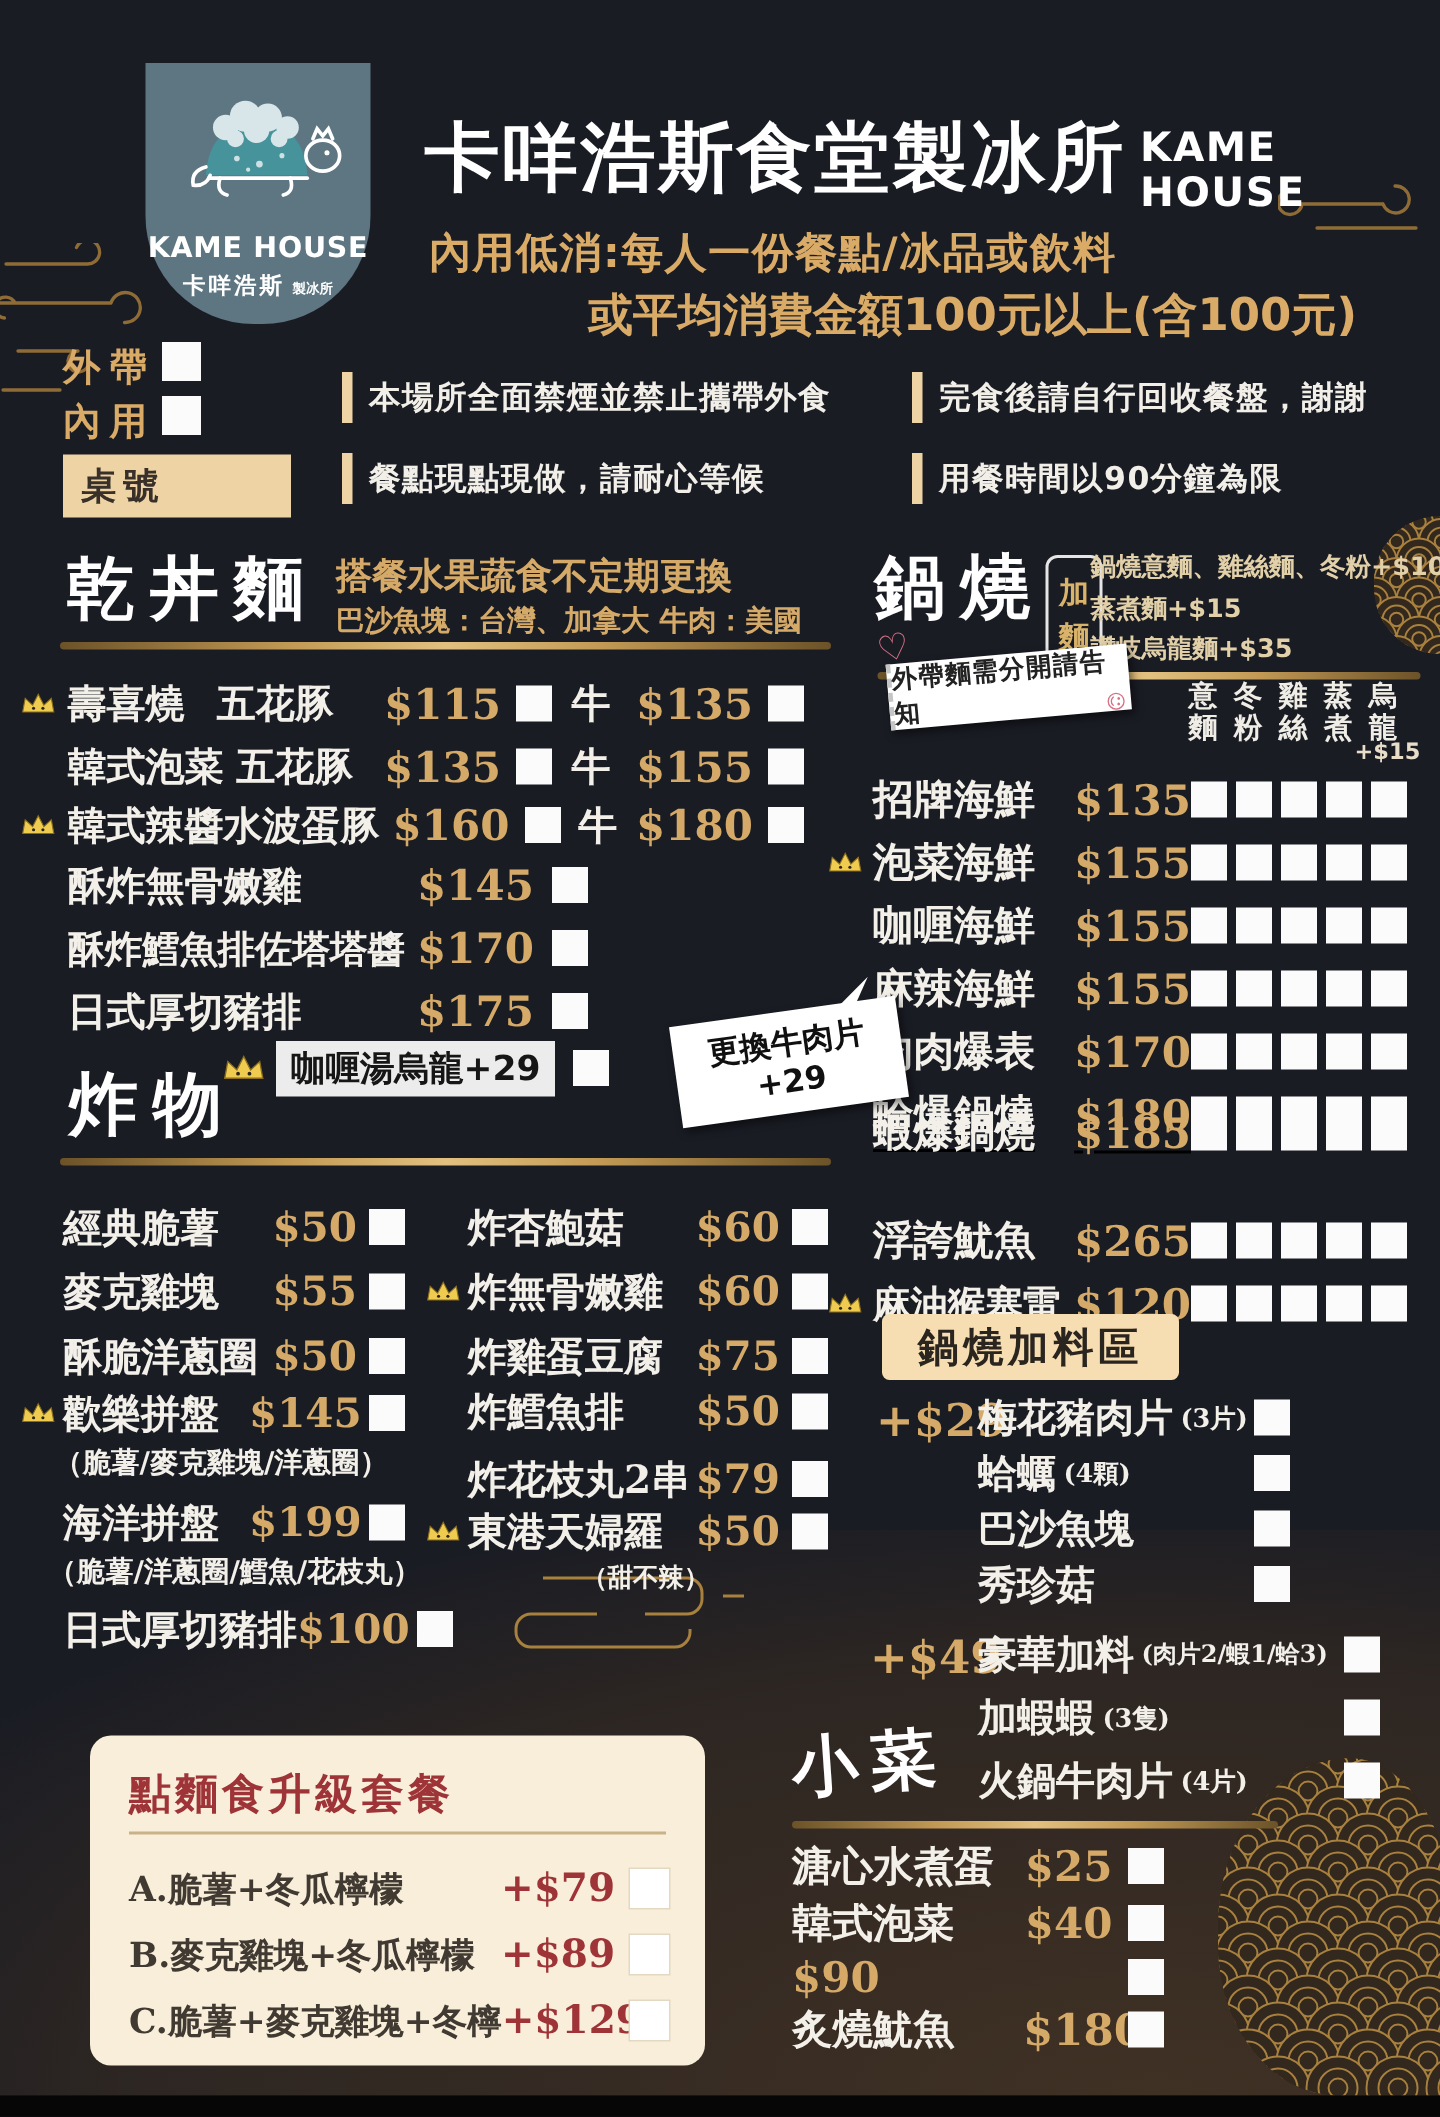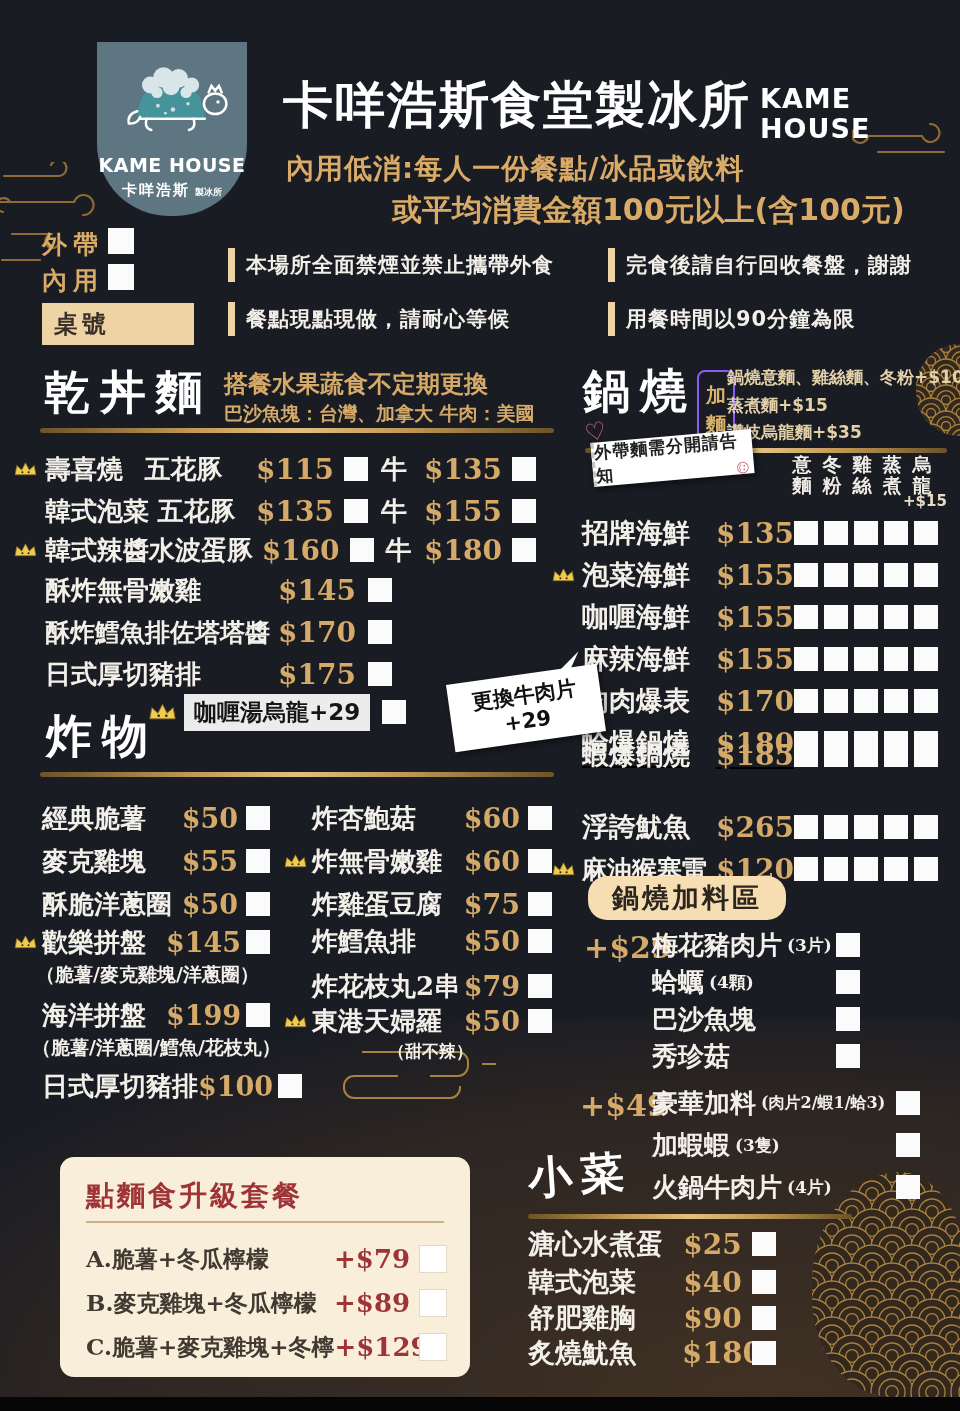--- a/index.html
+++ b/index.html
@@ -44,40 +44,40 @@
   .f-note{position:absolute;font-family:"DejaVu Serif",serif;font-weight:700;color:#f3f0ea;
       white-space:nowrap;z-index:2;}
   
   .bubble{position:absolute;left:450px;top:674px;width:152px;height:68px;background:#fff;z-index:3;
       transform:rotate(-8deg);display:flex;flex-direction:column;align-items:center;justify-content:center;
       box-shadow:2px 3px 6px rgba(0,0,0,.5);}
   .bubble::before{content:'';position:absolute;top:-15px;right:22px;width:0;height:0;
       border-left:13px solid transparent;border-bottom:19px solid #fff;transform:skewX(-32deg);}
   .bubble div{font-size:21px;font-weight:700;color:#101010;line-height:1.25;}
   
-  .badge-noodle{position:absolute;left:697px;top:370px;width:34px;height:76px;border:2px solid #8b5cf6;
+  .badge-noodle{position:absolute;left:697px;top:370px;width:34px;height:76px;border:2px solid #e5e5e5;
       border-radius:8px;z-index:2;display:flex;align-items:center;justify-content:center;}
   .badge-noodle span{font-size:20px;font-weight:700;color:#d9b36a;width:22px;line-height:1.45;
       word-break:break-all;text-align:center;}
   .hp-note{position:absolute;left:727px;font-size:17px;font-weight:700;color:#e2d0a8;white-space:nowrap;z-index:2;}
   .ticket{position:absolute;left:592px;top:436px;width:158px;height:44px;background:#fff;z-index:3;
       transform:rotate(-5deg);display:flex;align-items:center;justify-content:center;
       border-left:3px dashed #c5c5c5;box-shadow:2px 3px 6px rgba(0,0,0,.5);}
   .ticket span{font-size:17px;font-weight:700;color:#222;letter-spacing:1px;}
   .heart{position:absolute;left:585px;top:418px;font-size:24px;color:#d76f85;z-index:4;transform:rotate(-14deg);}
   .smiley{position:absolute;left:736px;top:460px;font-size:13px;color:#d76f85;z-index:4;transform:rotate(90deg);}
   .hp-cols{position:absolute;left:790px;top:454px;width:146px;display:flex;gap:6px;z-index:2;}
   .hp-cols span{width:24px;font-size:19px;line-height:1.12;font-weight:700;color:#f0ede6;text-align:center;
       word-break:break-all;}
   .hp-extra{position:absolute;left:903px;top:492px;font-size:15px;font-weight:700;color:#e8ddc8;z-index:2;}
   .hp-name{width:142px;font-size:27px;}
   .hp-price{width:82px;text-align:left;font-size:28px;}
   .hp-boxes{margin-left:auto;display:flex;gap:6px;}
   
-  .top-badge{position:absolute;left:588px;top:876px;width:198px;height:44px;background:#f6ddb2;border-radius:19px;
+  .top-badge{position:absolute;left:588px;top:876px;width:198px;height:44px;background:#f6ddb2;border-radius:5px;
       z-index:2;display:flex;align-items:center;justify-content:center;}
   .top-badge span{font-size:27px;font-weight:700;color:#2b251f;letter-spacing:3px;}
   .grp-price{position:absolute;font-family:"DejaVu Serif",serif;font-weight:700;color:#d5aa68;
       font-size:30px;z-index:2;}
   .t-note{font-size:17px;font-weight:700;color:#f3f0ea;font-family:"DejaVu Serif",serif;margin-left:5px;}
   
   .combo{position:absolute;left:60px;top:1157px;width:410px;height:220px;background:#f8eed9;
       border-radius:14px;z-index:2;}
   .combo-title{position:absolute;left:26px;top:20px;font-size:28px;font-weight:700;color:#9e3338;letter-spacing:3px;}
   .combo-div{position:absolute;left:26px;top:64px;width:358px;height:2px;background:#c9b188;}
@@ -977,21 +977,20 @@
     <span class="name sd-name">溏心水煮蛋</span>
     <span class="price sd-price">$25</span>
     <span class="cb" style="margin-left:auto;"></span>
   </div>
   <div class="row z2" style="left:528px;top:1265px;width:248px;height:34px;">
     <span class="name sd-name">韓式泡菜</span>
     <span class="price sd-price">$40</span>
     <span class="cb" style="margin-left:auto;"></span>
   </div>
   <div class="row z2" style="left:528px;top:1301px;width:248px;height:34px;">
-    <span class="name sd-name">舒肥雞胸</span>
     <span class="price sd-price">$90</span>
     <span class="cb" style="margin-left:auto;"></span>
   </div>
   <div class="row z2" style="left:528px;top:1336px;width:248px;height:34px;">
     <span class="name sd-name">炙燒魷魚</span>
     <span class="price sd-price" style="font-size:29px;">$180</span>
     <span class="cb" style="margin-left:auto;"></span>
   </div>
 
 </div>

